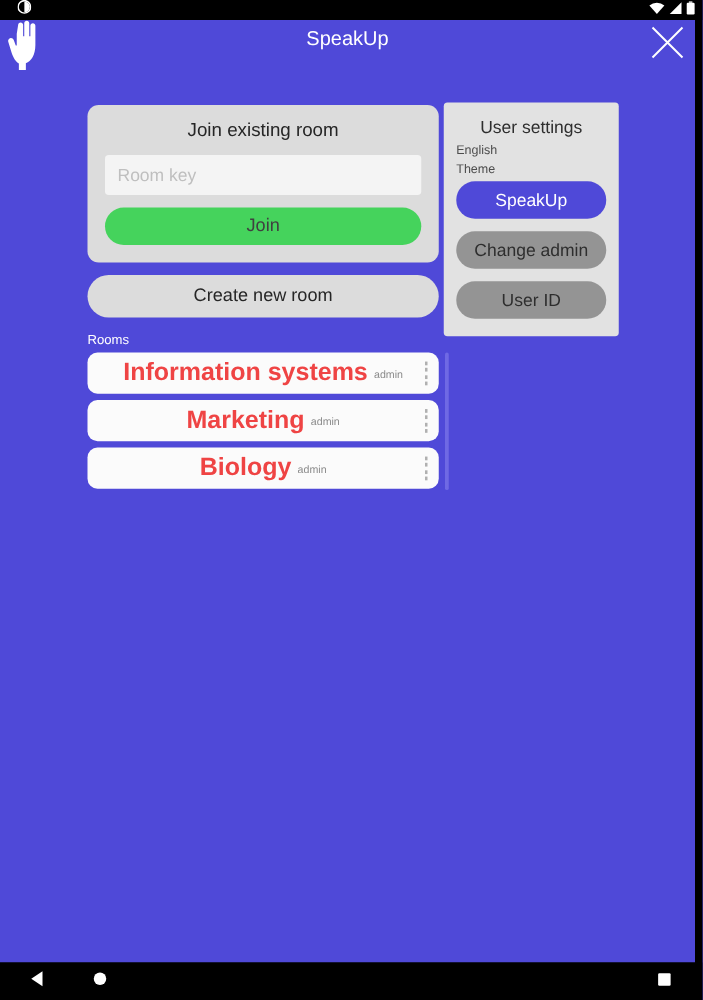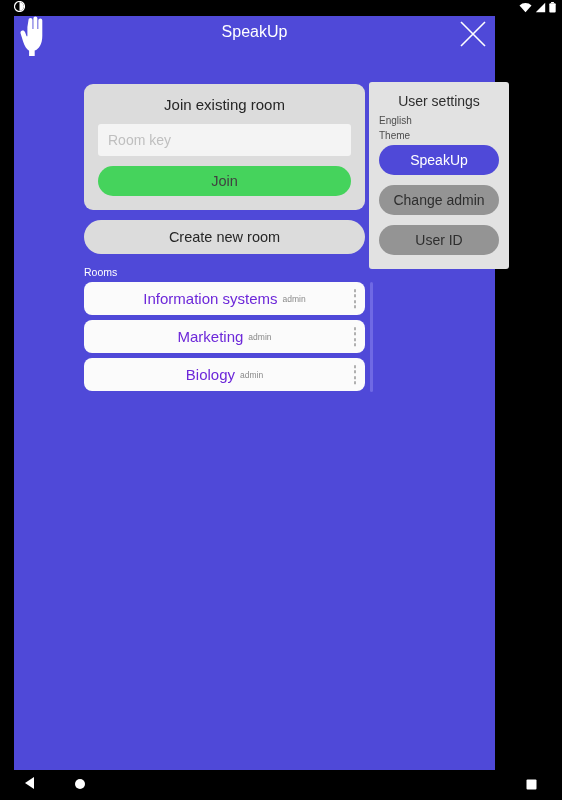--- a/index.html
+++ b/index.html
@@ -18,21 +18,21 @@
     display:flex; align-items:center; justify-content:space-between;
     padding:0 6px; font-size:10.5px; letter-spacing:.2px;
   }
   .sb-left{display:flex;align-items:center;gap:6px;flex-direction:column;}
   .sb-right{display:flex;align-items:center;gap:3px;}
   .sb-time{font-size:10.5px;color:#fff;}
   .ic{display:inline-block;}
 
   
   .app{
-    position:absolute; top:16px; left:14px; width:481px; height:754px;
+    position:absolute; top:16px; left:0; width:556px; height:754px;
     background:#4f49d8;
   }
 
   
   .titlebar{
     position:relative; height:38px; width:100%;
   }
   .app-title{
     position:absolute; left:0; right:0; top:7px;
     text-align:center; color:#fff; font-size:16px; font-weight:400;
@@ -88,21 +88,21 @@
     color:#fff; font-size:10.5px;
   }
 
   .rooms-list{ position:relative; }
   .room-item{
     position:relative; height:33px; margin-bottom:5px;
     background:#fbfbfb; border-radius:8px;
     display:flex; align-items:center; justify-content:center;
     cursor:pointer;
   }
-  .room-name{ font-size:15px; color:#6d28d9; }
+  .room-name{ font-size:20px; color:#ef4444;font-weight:bold; }
   .room-role{ font-size:8.5px; color:#8a8a8a; margin-left:5px; }
   .room-menu{
     position:absolute; right:9px; top:50%; transform:translateY(-50%);
     display:flex; flex-direction:column; gap:2.5px; cursor:pointer;
   }
   .room-menu i{ display:block; width:2px; height:3px; background:#b0b0b0; }
 
   .rooms-scrollbar{
     position:absolute; right:-8px; top:0; width:3px; height:110px;
     background:#6f69e4; border-radius:2px;

